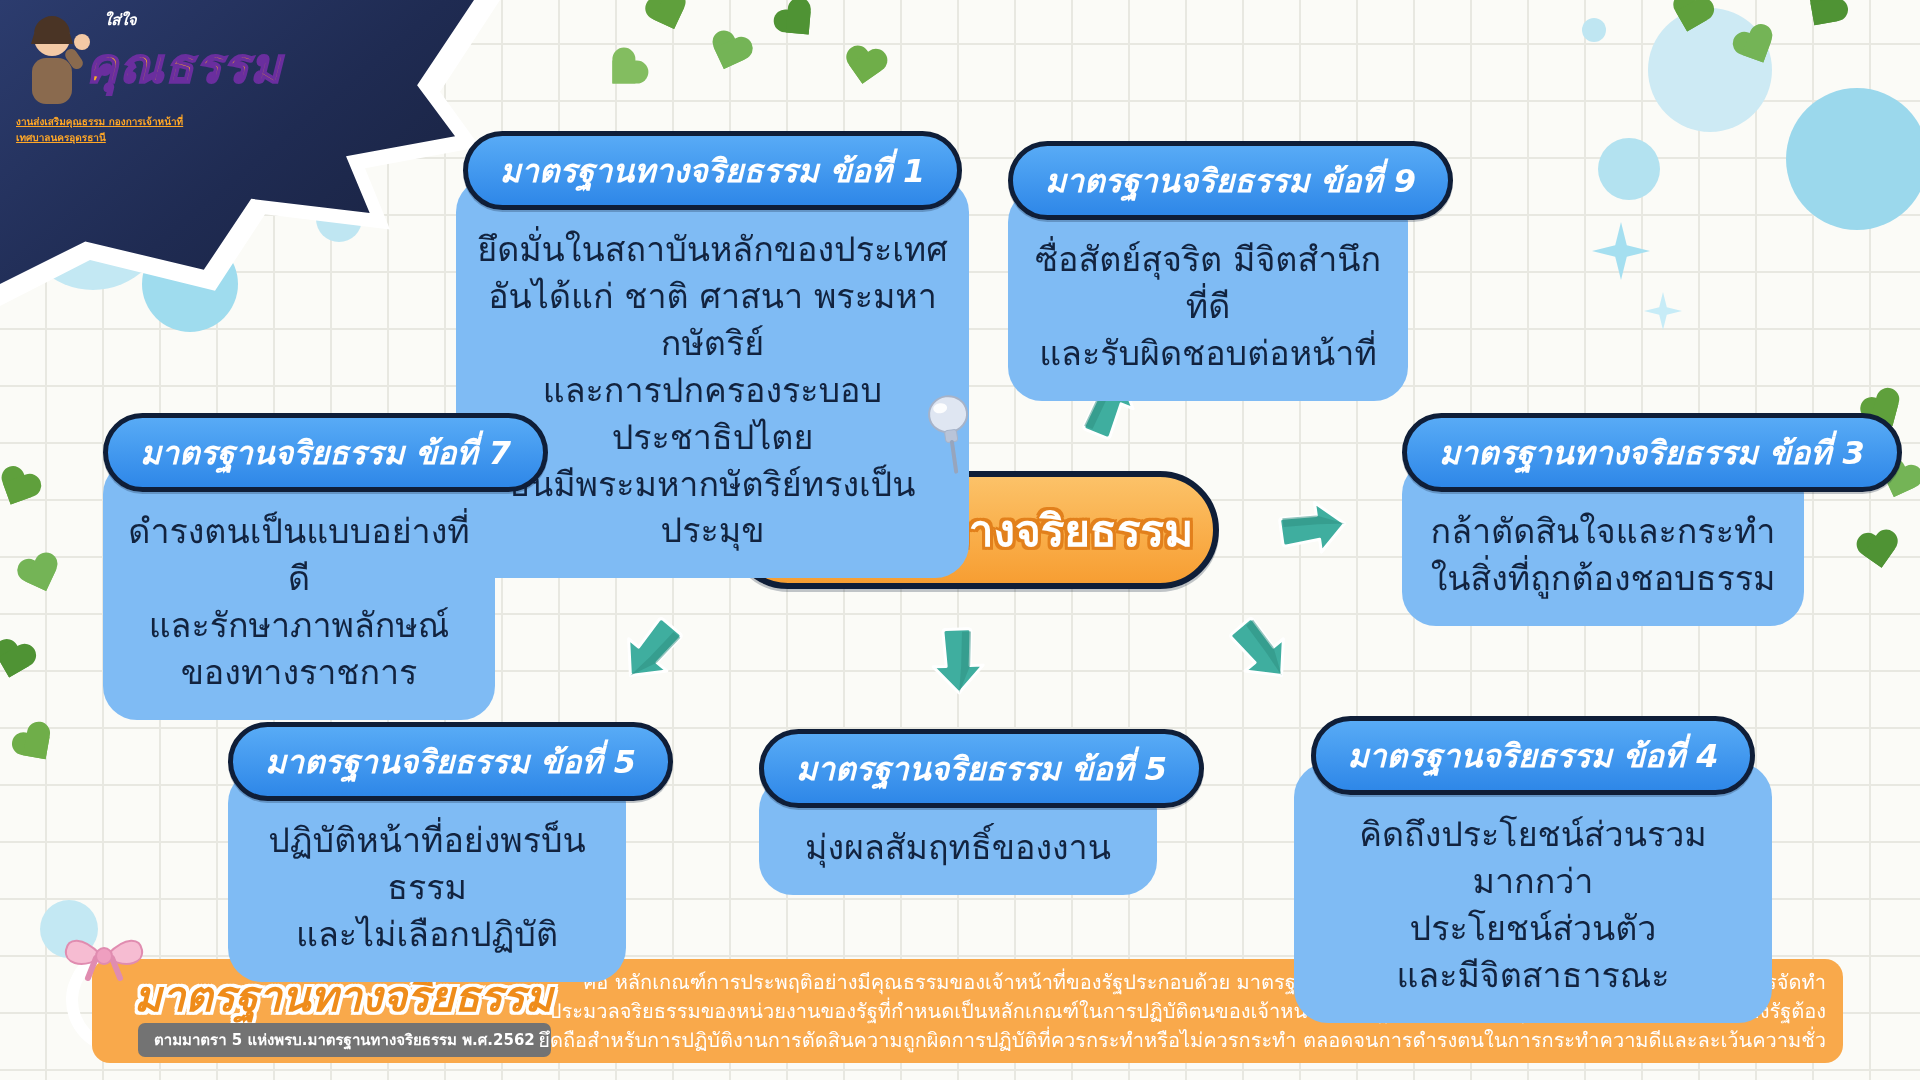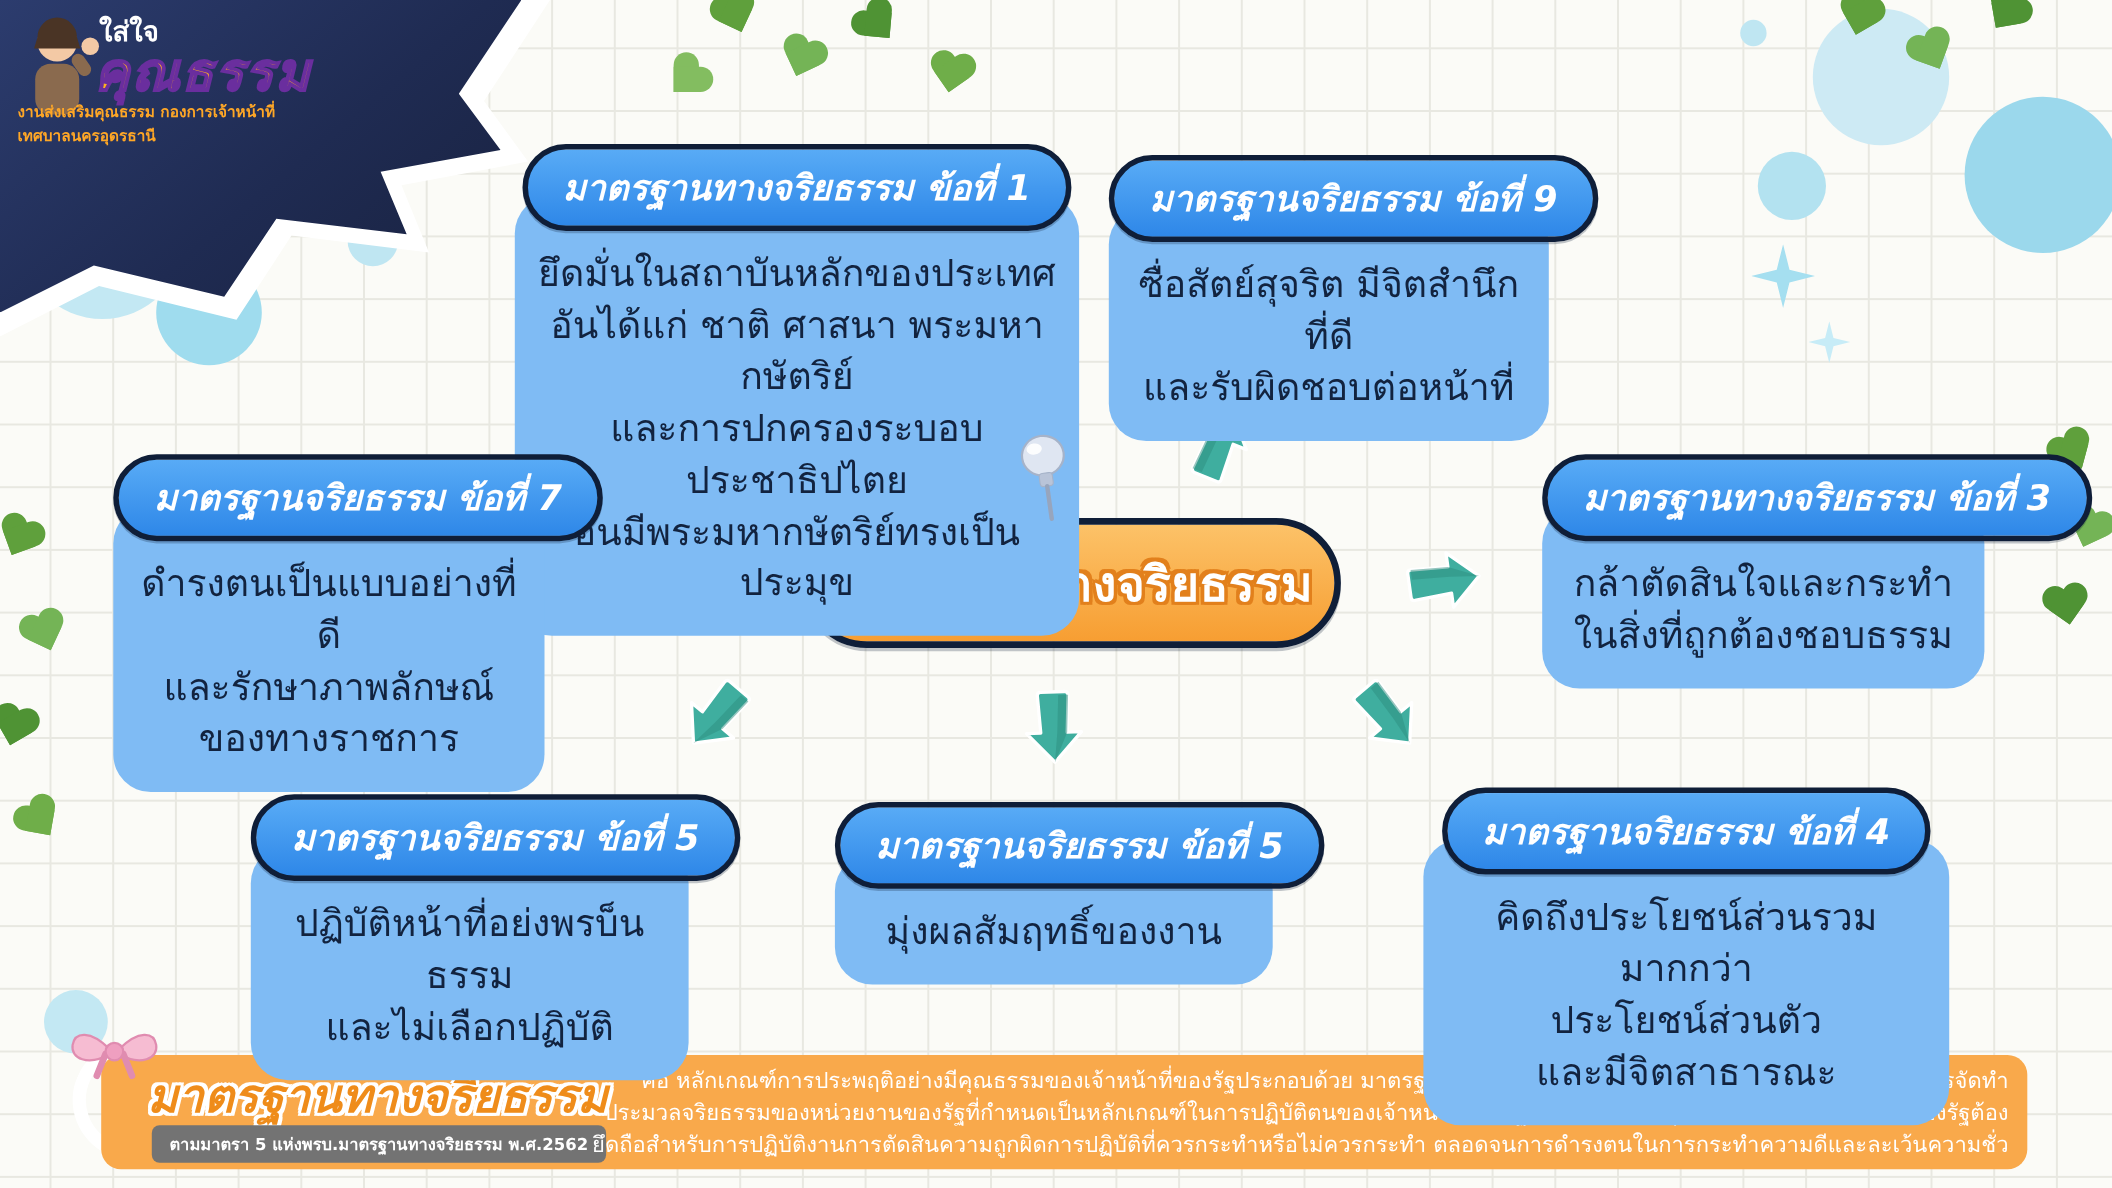--- a/index.html
+++ b/index.html
@@ -18,35 +18,35 @@
   .leaf::before{left:23px;transform:rotate(-45deg);transform-origin:0 100%;}
   .leaf::after{left:0;transform:rotate(45deg);transform-origin:100% 100%;}
 
   
   .corner-tear{position:absolute;left:0;top:0;width:500px;height:306px;background:#ffffff;
     clip-path:polygon(0 0,100% 0,88% 30%,96% 48%,73% 55%,78% 75%,53% 70%,43% 95%,18% 85%,0 100%);}
   .corner{position:absolute;left:0;top:0;width:474px;height:284px;
     background:linear-gradient(140deg,#2c3c6e 0%,#1f2b52 55%,#18213e 100%);
     clip-path:polygon(0 0,100% 0,88% 30%,96% 48%,73% 55%,78% 75%,53% 70%,43% 95%,18% 85%,0 100%);}
   .mascot{position:absolute;left:10px;top:8px;}
-  .logo-tagline{position:absolute;left:90px;top:8px;color:#ffffff;font-size:25px;font-weight:bold;}
+  .logo-tagline{position:absolute;left:104px;top:8px;color:#ffffff;font-size:15px;font-style:italic;font-weight:bold;}
   .logo-title{position:absolute;left:86px;top:28px;font-size:47px;font-weight:800;font-style:italic;
     color:#ffb020;-webkit-text-stroke:2px #6a2e9e;letter-spacing:2px;}
-  .logo-subtitle{position:absolute;left:16px;top:92px;width:360px;color:#ffa726;font-size:14px;
-    font-weight:bold;line-height:1.55;white-space:pre-line;}
+  .logo-subtitle{position:absolute;left:16px;top:114px;width:360px;color:#ffa726;font-size:10px;
+    font-weight:bold;line-height:1.55;white-space:pre-line;text-decoration:underline;}
 
   
   .node{position:absolute;}
   .node-header{position:relative;z-index:2;display:block;margin:0 auto;width:max-content;max-width:none;
     padding:9px 32px;background:linear-gradient(180deg,#58abf6,#2e87e8);
     border:5px solid #0f1e38;border-radius:999px;color:#ffffff;font-size:32px;font-weight:bold;
     font-style:italic;white-space:nowrap;box-shadow:0 2px 0 rgba(15,30,56,.25);}
   .node-body{position:relative;z-index:1;margin-top:-32px;background:#7fbbf4;border-radius:34px;
     padding:48px 16px 24px;color:#12233f;font-size:34px;text-align:center;white-space:pre-line;line-height:1.38;}
-  .n1{left:468px;top:131px;width:513px;}
+  .n1{left:456px;top:131px;width:513px;}
   .n2{left:1008px;top:141px;width:400px;}
   .n3{left:1402px;top:413px;width:402px;}
   .n4{left:1294px;top:716px;width:478px;}
   .n5{left:759px;top:729px;width:398px;}
   .n6{left:228px;top:722px;width:398px;}
   .n7{left:103px;top:413px;width:392px;}
 
   
   .center-node{position:absolute;left:729px;top:471px;width:478px;height:106px;
     background:linear-gradient(180deg,#fcc268,#f79e32);border:6px solid #0f1e38;border-radius:999px;

